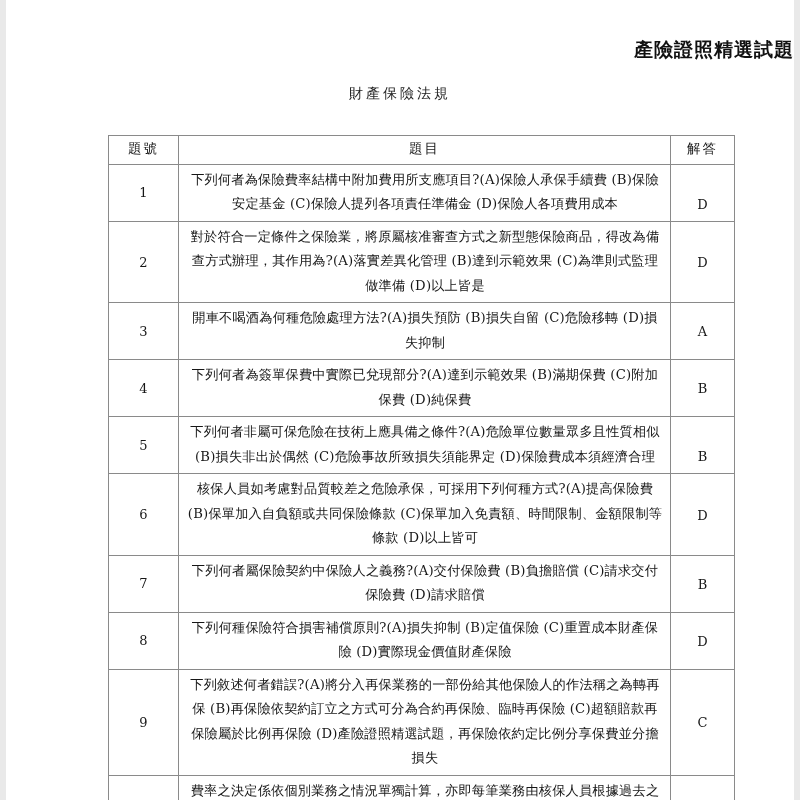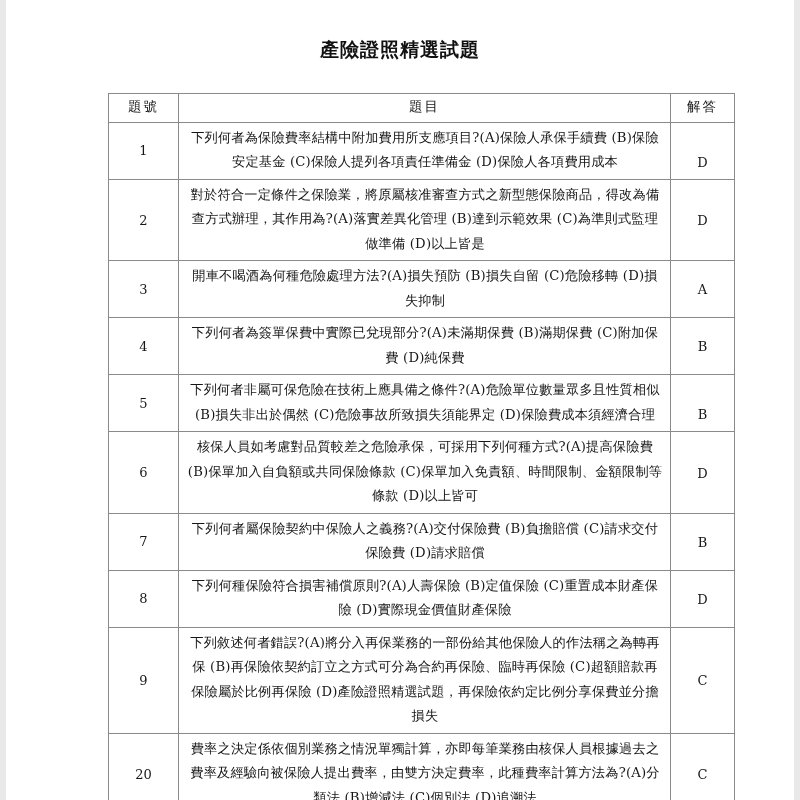--- a/index.html
+++ b/index.html
@@ -28,21 +28,21 @@
   .page {
     position: absolute;
     left: 6px;
     right: 6px;
     top: 0;
     bottom: 0;
     background: #ffffff;
   }
 
   .doc-title {
-    text-align: center;
+    text-align: right;
     font-size: 19px;
     font-weight: bold;
     color: #111111;
     letter-spacing: 1px;
     margin-top: 38px;
     line-height: 1.2;
   }
   .doc-subtitle {
     text-align: center;
     font-size: 14px;
@@ -111,20 +111,21 @@
 </head>
 <body>
 
 <div class="edge-strip left"></div>
 <div class="edge-strip right"></div>
 
 <div class="page">
 
   <div class="doc-title">產險證照精選試題</div>
 
+  <div class="doc-subtitle">財產保險法規</div>
 
   <div class="table-wrap">
     <table class="quiz">
       <colgroup>
         <col class="col-no">
         <col class="col-q">
         <col class="col-ans">
       </colgroup>
       <thead>
         <tr>
@@ -148,21 +149,21 @@
         </tr>
 
         <tr>
           <td class="c-no">3</td>
           <td class="c-q">開車不喝酒為何種危險處理方法?(A)損失預防 (B)損失自留 (C)危險移轉 (D)損失抑制</td>
           <td class="c-ans mid">A</td>
         </tr>
 
         <tr>
           <td class="c-no">4</td>
-          <td class="c-q">下列何者為簽單保費中實際已兌現部分?(A)未滿期保費 (B)滿期保費 (C)附加保費 (D)純保費</td>
+          <td class="c-q">下列何者為簽單保費中實際已兌現部分?(A)達到示範效果 (B)滿期保費 (C)附加保費 (D)純保費</td>
           <td class="c-ans mid">B</td>
         </tr>
 
         <tr>
           <td class="c-no">5</td>
           <td class="c-q">下列何者非屬可保危險在技術上應具備之條件?(A)危險單位數量眾多且性質相似 (B)損失非出於偶然 (C)危險事故所致損失須能界定 (D)保險費成本須經濟合理</td>
           <td class="c-ans">B</td>
         </tr>
 
         <tr>
@@ -172,21 +173,21 @@
         </tr>
 
         <tr>
           <td class="c-no">7</td>
           <td class="c-q">下列何者屬保險契約中保險人之義務?(A)交付保險費 (B)負擔賠償 (C)請求交付保險費 (D)請求賠償</td>
           <td class="c-ans mid">B</td>
         </tr>
 
         <tr>
           <td class="c-no">8</td>
-          <td class="c-q">下列何種保險符合損害補償原則?(A)人壽保險 (B)定值保險 (C)重置成本財產保險 (D)實際現金價值財產保險</td>
+          <td class="c-q">下列何種保險符合損害補償原則?(A)損失抑制 (B)定值保險 (C)重置成本財產保險 (D)實際現金價值財產保險</td>
           <td class="c-ans mid">D</td>
         </tr>
 
         <tr>
           <td class="c-no">9</td>
           <td class="c-q">下列敘述何者錯誤?(A)將分入再保業務的一部份給其他保險人的作法稱之為轉再保 (B)再保險依契約訂立之方式可分為合約再保險、臨時再保險 (C)超額賠款再保險屬於比例再保險 (D)產險證照精選試題，再保險依約定比例分享保費並分擔損失</td>
           <td class="c-ans mid">C</td>
         </tr>
 
         <tr>

